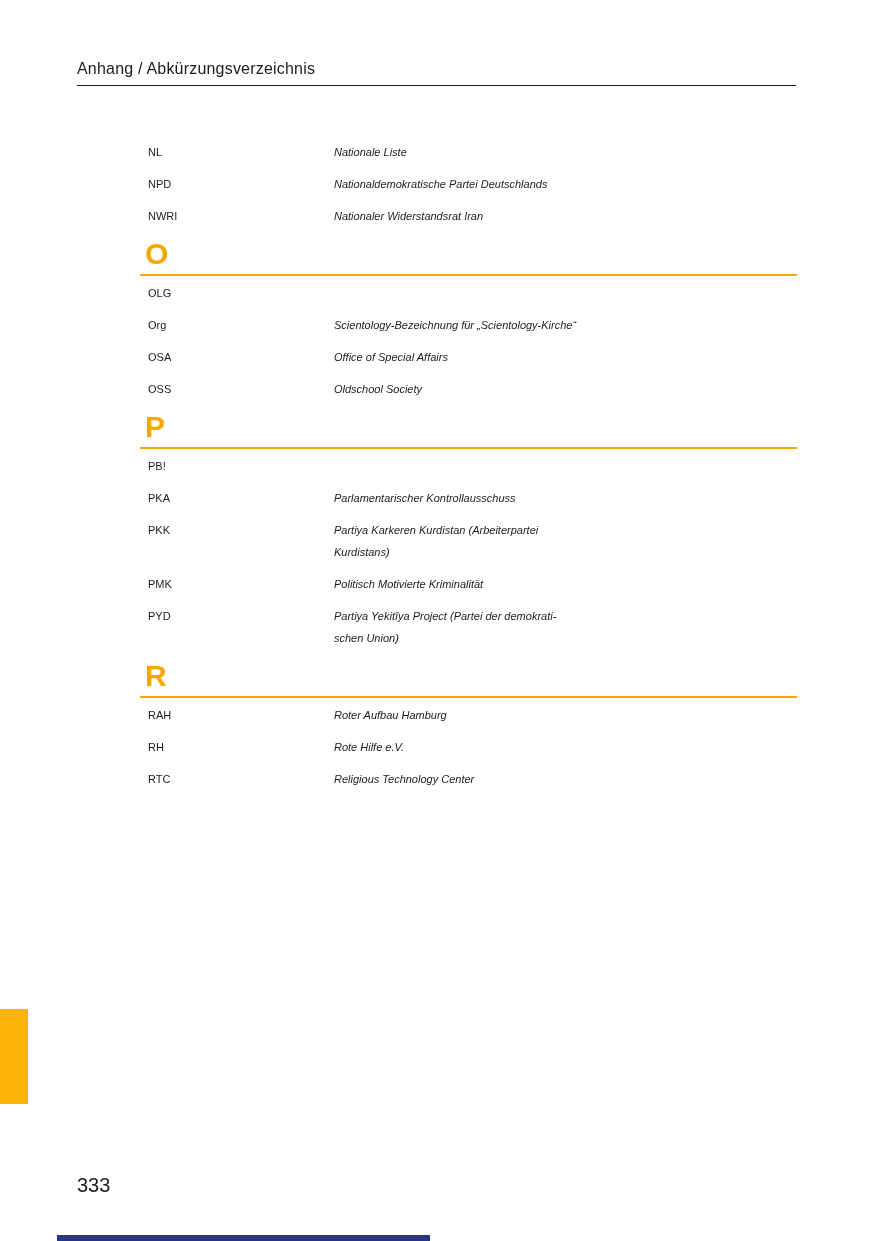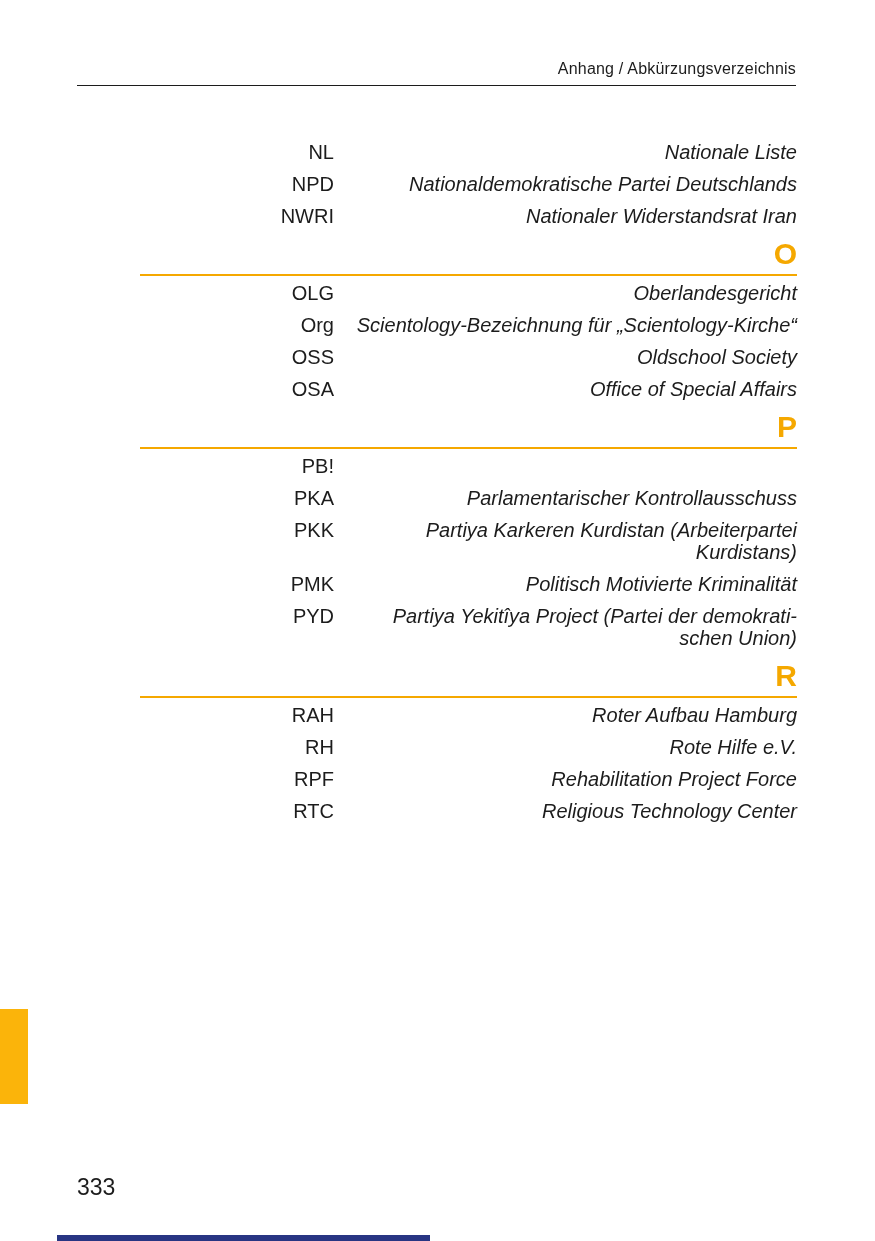--- a/index.html
+++ b/index.html
@@ -8,21 +8,20 @@
     background: #ffffff;
   }
   .page {
     position: relative;
     width: 875px;
     height: 1241px;
     background: #ffffff;
     font-family: "Liberation Sans", "DejaVu Sans", sans-serif;
     color: #1c1c1c;
     overflow: hidden;
-    text-align: right;
   }
   
   .running-head {
     position: absolute;
     left: 77px;
     top: 60px;
     width: 719px; 
     border-bottom: 1px solid #1c1c1c;
     padding-bottom: 7px;
   }
@@ -36,21 +35,21 @@
     position: absolute;
     left: 140px;
     top: 141px;
     width: 657px; 
   }
   .abbr-row {
     display: flex;
     align-items: flex-start;
     padding-left: 8px;
     margin-bottom: 10px;
-    font-size: 20px;
+    font-size: 11px;
     line-height: 22px;
   }
   .abbr-term {
     flex: 0 0 186px;
     white-space: nowrap;
   }
   .abbr-def {
     flex: 1 1 auto;
     white-space: pre-line;
     font-style: italic;
@@ -74,21 +73,21 @@
     left: 0;
     top: 1009px;
     width: 28px;
     height: 95px;
   }
   
   .page-number {
     position: absolute;
     left: 77px;
     top: 1174px;
-    font-size: 23px;
+    font-size: 20px;
     color: #1c1c1c;
   }
   
   .bottom-bar {
     position: absolute;
     left: 57px;
     bottom: 0;
     width: 373px;
     height: 6px;
   }
@@ -112,33 +111,32 @@
         <span class="abbr-def">Nationaldemokratische Partei Deutschlands</span>
       </div>
       <div class="abbr-row">
         <span class="abbr-term">NWRI</span>
         <span class="abbr-def">Nationaler Widerstandsrat Iran</span>
       </div>
       <div class="section-letter" style="color: rgb(245, 168, 0);">O</div>
       <div class="section-rule" style="border-top-color: rgb(245, 168, 0);"></div>
       <div class="abbr-row">
         <span class="abbr-term">OLG</span>
-        <span class="abbr-def">Oberlandesgericht</span>
       </div>
       <div class="abbr-row">
         <span class="abbr-term">Org</span>
         <span class="abbr-def">Scientology-Bezeichnung für „Scientology-Kirche“</span>
       </div>
       <div class="abbr-row">
+        <span class="abbr-term">OSA</span>
+        <span class="abbr-def">Office of Special Affairs</span>
+      </div>
+      <div class="abbr-row">
         <span class="abbr-term">OSS</span>
         <span class="abbr-def">Oldschool Society</span>
-      </div>
-      <div class="abbr-row">
-        <span class="abbr-term">OSA</span>
-        <span class="abbr-def">Office of Special Affairs</span>
       </div>
       <div class="section-letter" style="color: rgb(245, 168, 0);">P</div>
       <div class="section-rule" style="border-top-color: rgb(245, 168, 0);"></div>
       <div class="abbr-row">
         <span class="abbr-term">PB!</span>
       </div>
       <div class="abbr-row">
         <span class="abbr-term">PKA</span>
         <span class="abbr-def">Parlamentarischer Kontrollausschuss</span>
       </div>
@@ -160,24 +158,20 @@
       <div class="section-rule" style="border-top-color: rgb(245, 168, 0);"></div>
       <div class="abbr-row">
         <span class="abbr-term">RAH</span>
         <span class="abbr-def">Roter Aufbau Hamburg</span>
       </div>
       <div class="abbr-row">
         <span class="abbr-term">RH</span>
         <span class="abbr-def">Rote Hilfe e.V.</span>
       </div>
       <div class="abbr-row">
-        <span class="abbr-term">RPF</span>
-        <span class="abbr-def">Rehabilitation Project Force</span>
-      </div>
-      <div class="abbr-row">
         <span class="abbr-term">RTC</span>
         <span class="abbr-def">Religious Technology Center</span>
       </div>
     </div>
 
   <div class="bleed-tab" style="background: rgb(251, 180, 10);"></div>
 
   <div class="page-number">333</div>
 
   <div class="bottom-bar" style="background: rgb(40, 53, 131);"></div>

